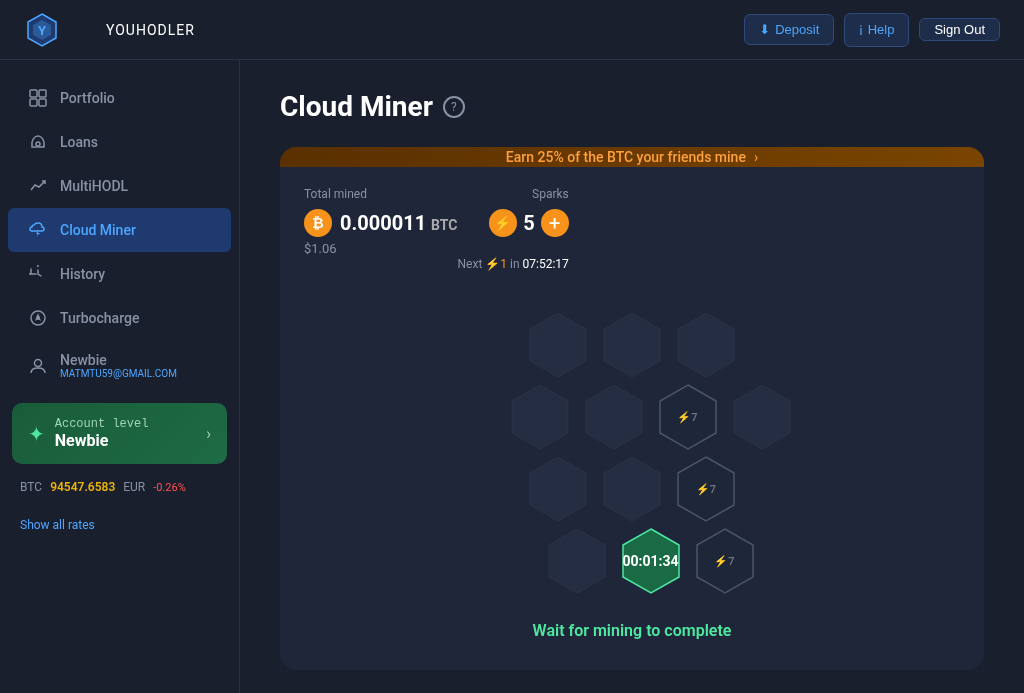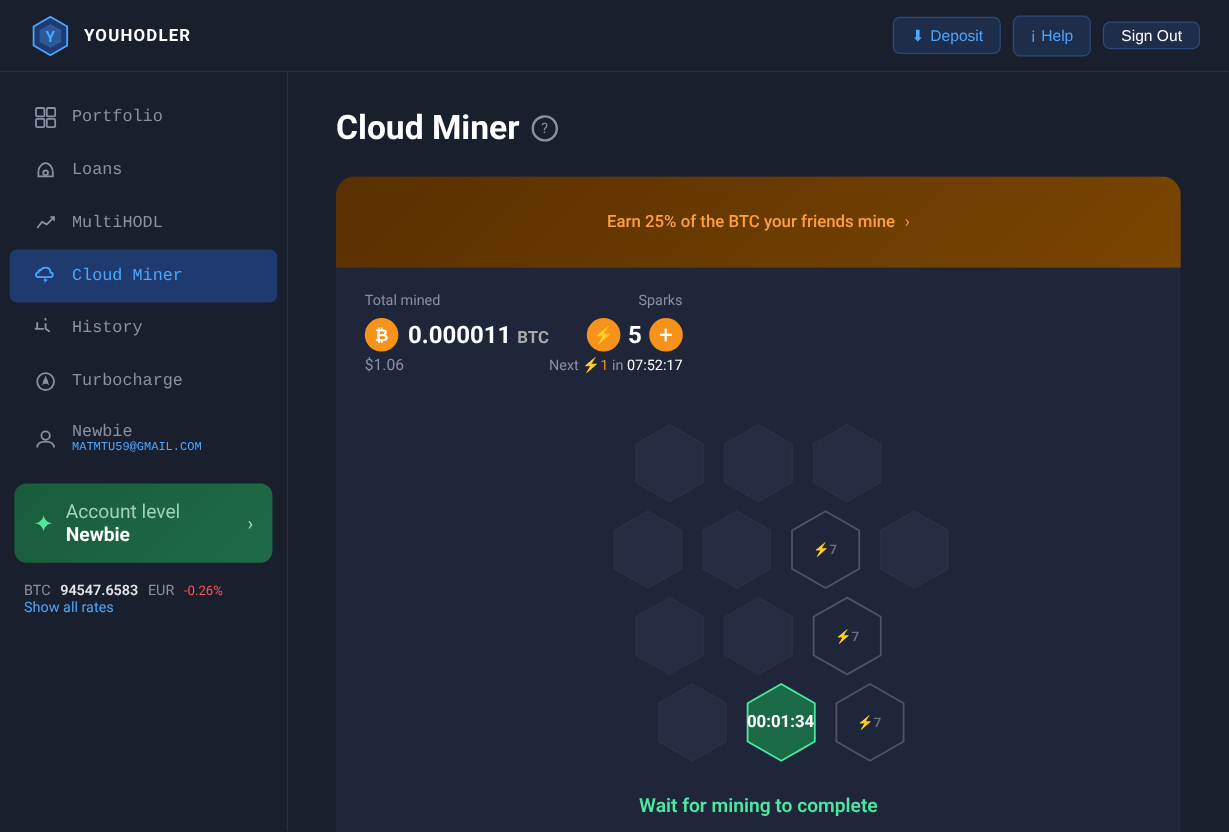--- a/index.html
+++ b/index.html
@@ -26,23 +26,24 @@
       display: flex;
       align-items: center;
       gap: 10px;
     }
     .logo-icon {
       width: 36px;
       height: 36px;
     }
     .logo-text {
       color: #ffffff;
-      font-weight: 700;
+      font-weight: 400;
       font-size: 14px;
       letter-spacing: 1px;
+      margin-left: 36px;
     }
     .header-actions {
       display: flex;
       gap: 10px;
       align-items: center;
     }
     .btn-deposit {
       background-color: #1e2d4a;
       border: 1px solid #2e4a7a;
       color: #4da6ff;
@@ -97,21 +98,20 @@
       display: flex;
       align-items: center;
       gap: 12px;
       padding: 12px 20px;
       cursor: pointer;
       color: #8892a4;
       font-size: 14px;
       transition: background 0.2s;
       border-radius: 6px;
       margin: 0 8px;
-      font-family: Liberation Mono, monospace;
     }
     .nav-item.active {
       background: #1e3a6e;
       color: #4da6ff;
     }
     .nav-item .nav-icon {
       width: 20px;
       height: 20px;
       display: flex;
       align-items: center;
@@ -125,40 +125,40 @@
       background: linear-gradient(135deg, #1a5c3a, #1e6b45);
       border-radius: 10px;
       padding: 14px 16px;
       display: flex;
       align-items: center;
       gap: 10px;
       cursor: pointer;
     }
     .account-level-card .star-icon { font-size: 20px; color: #4de8a0; }
     .account-level-info { flex: 1; }
-    .account-level-label { font-size: 16px; color: #a0d4b8; }
+    .account-level-label { font-size: 12px; color: #a0d4b8; font-family: Liberation Mono, monospace; }
     .account-level-name { font-size: 16px; font-weight: 700; color: #ffffff; }
     .account-level-arrow { color: #a0d4b8; font-size: 16px; }
 
     .rates-section {
       margin: 16px 20px 0;
     }
     .rates-line {
       display: flex;
       align-items: center;
       gap: 8px;
       font-size: 12px;
     }
     .rates-label { color: #8892a4; }
-    .rates-value { color: #e5e5e5; font-weight: 600; text-align: center; }
+    .rates-value { color: #eab308; font-weight: 600; text-align: center; }
     .rates-change { color: #ff5252; font-size: 11px; }
     .show-all-rates {
       color: #4da6ff;
       font-size: 12px;
-      margin-top: 0;
+      margin-top: 24px;
       cursor: pointer;
     }
 
     
     .content {
       flex: 1;
       padding: 30px 40px;
       overflow-y: auto;
       background-color: #1a1f2e;
     }
@@ -190,21 +190,21 @@
     
     .miner-card {
       background-color: #1f2639;
       border-radius: 16px;
       overflow: hidden;
       max-width: 740px;
     }
 
     .referral-banner {
       background: linear-gradient(135deg, #5a3000, #7a4500);
-      padding: 30px 20px;
+      padding: 2px 20px;
       display: flex;
       justify-content: center;
       gap: 8px;
       cursor: pointer;
     }
     .referral-text {
       color: #ffa040;
       font-size: 14px;
       font-weight: 500;
     }
@@ -273,21 +273,21 @@
       align-items: center;
       justify-content: center;
       color: white;
       font-size: 20px;
       cursor: pointer;
       line-height: 1;
     }
     .next-spark-text {
       color: #8892a4;
       font-size: 12px;
-      margin-top: 4px;
+      margin-top: 20px;
     }
     .next-spark-text .bolt { color: #f7931a; }
     .next-spark-time { color: #ffffff; }
 
     
     .hex-container {
       padding: 20px 24px 30px;
       display: flex;
       flex-direction: column;
       align-items: center;

